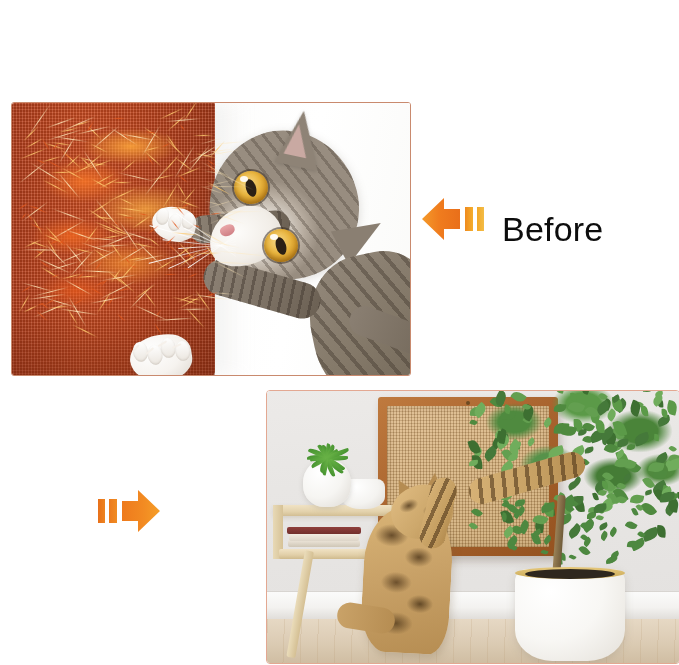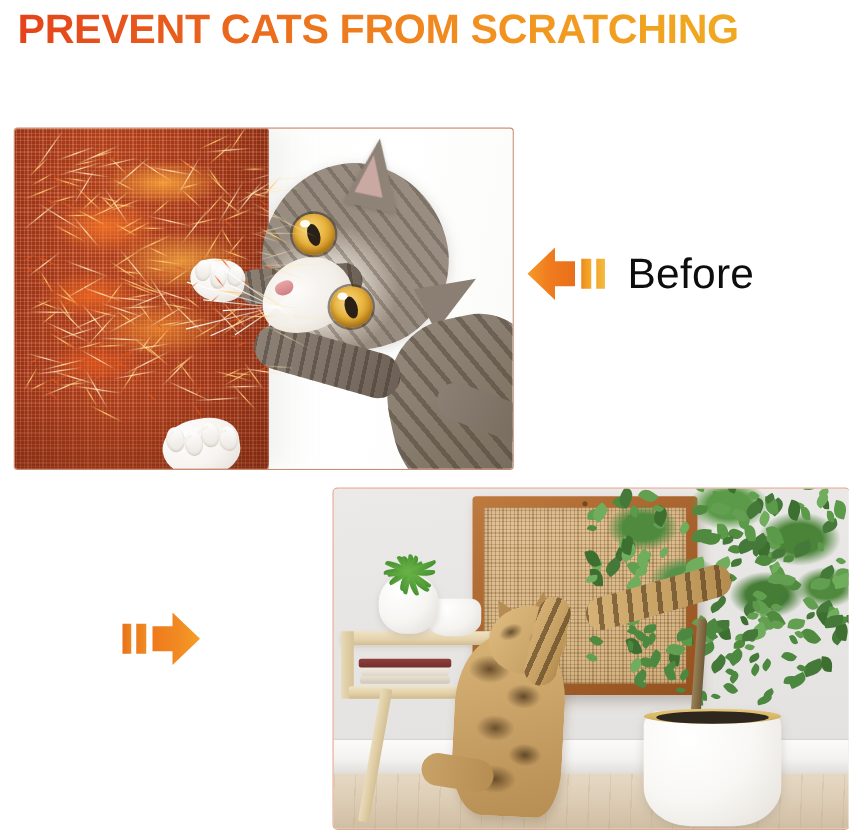--- a/index.html
+++ b/index.html
@@ -395,42 +395,41 @@
     background:linear-gradient(180deg,#e6c87c,#c9a957);
   }
   .af-tree-pot-soil{
     position:absolute;left:258px;top:178px;width:90px;height:10px;
     border-radius:50%;
     background:#2e271e;
   }
 
   
   .label-group{position:absolute;display:flex;align-items:center;}
-  #group-before{left:420px;top:192px;}
+  #group-before{left:420px;top:192px;align-items:flex-end;}
   #group-after{left:96px;top:484px;}
 
   .arrow{position:relative;display:inline-block;}
   .arrow-left{width:66px;height:54px;}
   .arrow-right{width:66px;height:54px;}
 
   .label-text{
     font-size:34px;
     color:#0d0d0d;
     letter-spacing:.2px;
     line-height:1;
     white-space:nowrap;
   }
   #before-text{margin-left:16px;}
   #after-text{margin-right:18px;}
 </style>
 </head>
 <body>
 
 <div id="headline">
-  <div class="head-line" id="head-line-1">PREVENT CATS FROM SCRATCHING</div>
 </div>
 
 <div class="photo" id="photo-before">
   <div class="scene" id="before-scene">
     <div class="bf-backdrop"></div>
     <div class="bf-backdrop-shadow"></div>
 
     <div class="bf-couch">
       <div class="bf-weave"></div>
       <div class="bf-couch-bottomdark"></div>

